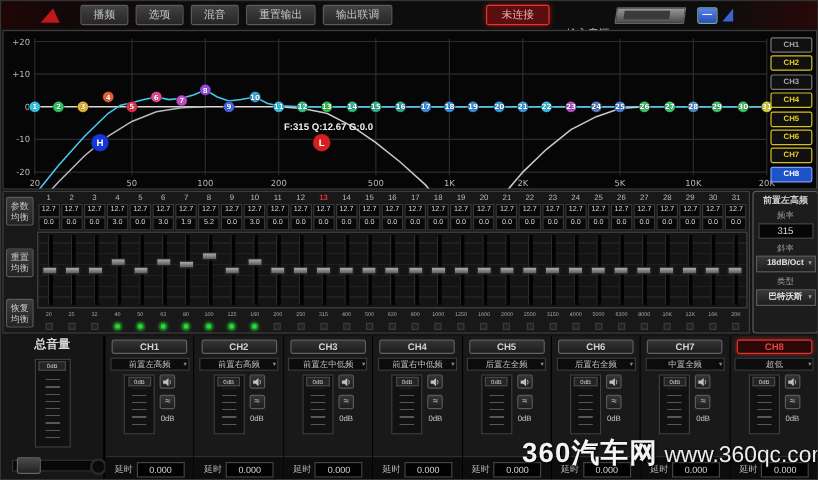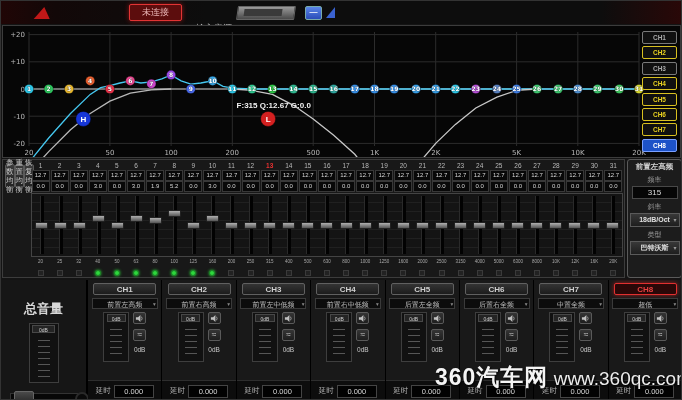--- a/index.html
+++ b/index.html
@@ -51,21 +51,21 @@
   .fpanel{width:55px;background:#1c1c1c;border:1px solid #5a5a5a;border-radius:3px;box-sizing:border-box;
     display:flex;flex-direction:column;align-items:center;padding-top:2px;gap:1px;}
   .fpanel .t{font-size:7.5px;color:#d0d0d0;font-weight:bold;}
   .fpanel .l{font-size:7px;color:#9a9a9a;margin-top:2px;}
   .fpanel .v{width:44px;height:11px;background:#060606;border:1px solid #484848;color:#dadada;
     font-size:8px;text-align:center;line-height:11px;}
   .fpanel .dd{width:48px;height:12px;background:linear-gradient(#383838,#1e1e1e);border:1px solid #5a5a5a;
     color:#e0e0e0;font-size:7px;font-weight:bold;line-height:12px;text-align:center;position:relative;}
   .fpanel .dd:after{content:"▾";position:absolute;right:2px;top:0;color:#999;font-size:6px;}
   .eqwrap{flex:1;background:#181818;border:1px solid #3c3c3c;box-sizing:border-box;display:flex;padding:1px;}
-  .eqbtns{width:25px;display:flex;flex-direction:row;justify-content:space-between;padding:3px 1px;}
+  .eqbtns{width:25px;display:flex;flex-direction:column;justify-content:space-between;padding:3px 1px;}
   .eqbtn{width:23px;height:24px;background:linear-gradient(#3c3c3c,#222);border:1px solid #5a5a5a;
     border-radius:2px;color:#c8c8c8;font-size:7.5px;line-height:9px;text-align:center;
     display:flex;align-items:center;justify-content:center;box-sizing:border-box;}
   .eqtable{flex:1;display:flex;flex-direction:column;}
   .eqrow{display:flex;}
   .eqrow>div{flex:1;text-align:center;}
   .r-num{height:9px;}
   .r-num div{font-size:6.5px;color:#b8b8b8;line-height:9px;}
   .r-num div.sel{color:#e83030;font-weight:bold;}
   .vbox{margin:0 .5px;height:9px;background:#080808;border:1px solid #383838;color:#d6d6d6;
@@ -80,21 +80,21 @@
   .r-frq{height:8px;}
   .r-frq div{font-size:4.5px;color:#a8a8a8;line-height:8px;}
   .r-led{height:10px;align-items:center;}
   .r-led span{display:inline-block;width:6px;height:6px;margin-top:1px;background:#222;
     border:1px solid #3a3a3a;box-sizing:border-box;}
   .r-led span.g{background:#2ed83c;border-color:#1a8024;border-radius:50%;box-shadow:0 0 3px #2ed83c;}
   
   .bottom{position:absolute;left:0;top:279px;width:682px;height:121px;display:flex;background:#101010;}
   .master{width:87px;background:#161616;border-right:2px solid #000;box-sizing:border-box;
     display:flex;flex-direction:column;align-items:center;}
-  .master .t{font-size:13px;color:#d8d8d8;font-weight:bold;margin-top:20px;}
+  .master .t{font-size:10px;color:#d8d8d8;font-weight:bold;margin-top:0;}
   .meter{background:#111;border:1px solid #3e3e3e;box-sizing:border-box;display:flex;
     flex-direction:column;align-items:center;}
   .meter .top{width:80%;height:8px;background:#242424;border:1px solid #484848;color:#cfcfcf;
     font-size:5px;line-height:8px;text-align:center;margin-top:1px;box-sizing:border-box;}
   .meter .ticks{width:12px;flex:1;margin:2px 0;
     background:repeating-linear-gradient(#0000 0 5px,#565656 5px 6px);}
   .master .meter{width:30px;height:74px;margin-top:5px;}
   .hfade{width:66px;height:8px;margin-top:10px;background:#070707;border:1px solid #333;position:relative;}
   .hfade b{position:absolute;left:3px;top:-3px;width:18px;height:12px;background:linear-gradient(#4a4a4a,#222);
     border:1px solid #666;border-radius:2px;}
@@ -124,20 +124,27 @@
   .sitemark{position:absolute;left:434px;top:361px;white-space:nowrap;color:#f4f4f4;
     text-shadow:1px 1px 2px #000;pointer-events:none;z-index:9;}
   .sitemark .n{font-size:23px;font-weight:bold;letter-spacing:1px;}
   .sitemark .u{font-size:19px;color:#ececec;}
 </style>
 </head>
 <body>
 
 <div class="topbar">
   <div class="logo"></div>
+  <div class="menu">
+      <div class="menu-btn">播频</div>
+      <div class="menu-btn">选项</div>
+      <div class="menu-btn">混音</div>
+      <div class="menu-btn">重置输出</div>
+      <div class="menu-btn">输出联调</div>
+    </div>
   <div class="connect-btn">未连接</div>
   <div class="src-label">输入音源</div>
   <div class="src-dd">
       <i></i>
     </div>
   <div class="winbtns">
     <div class="winmin">—</div>
     <div class="wintri"></div>
   </div>
 </div>

